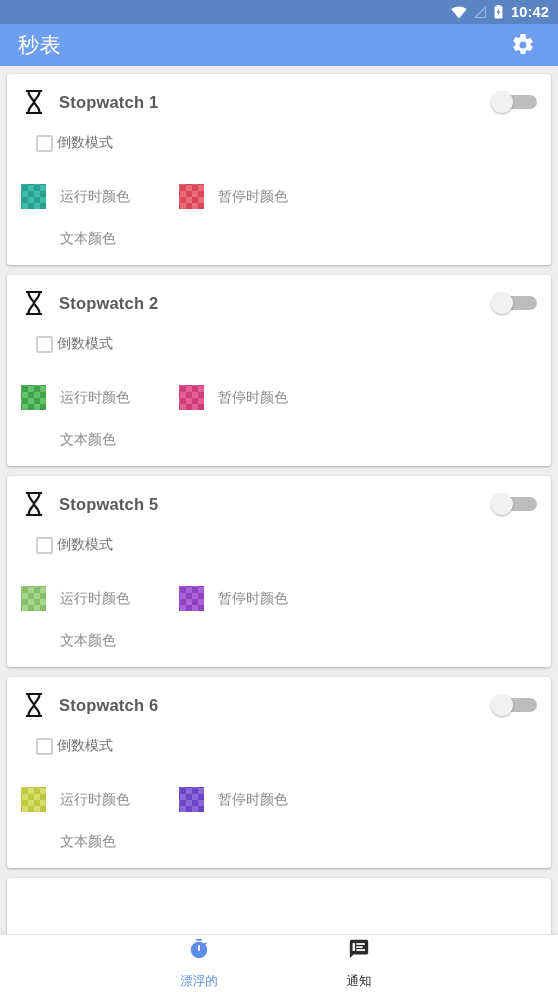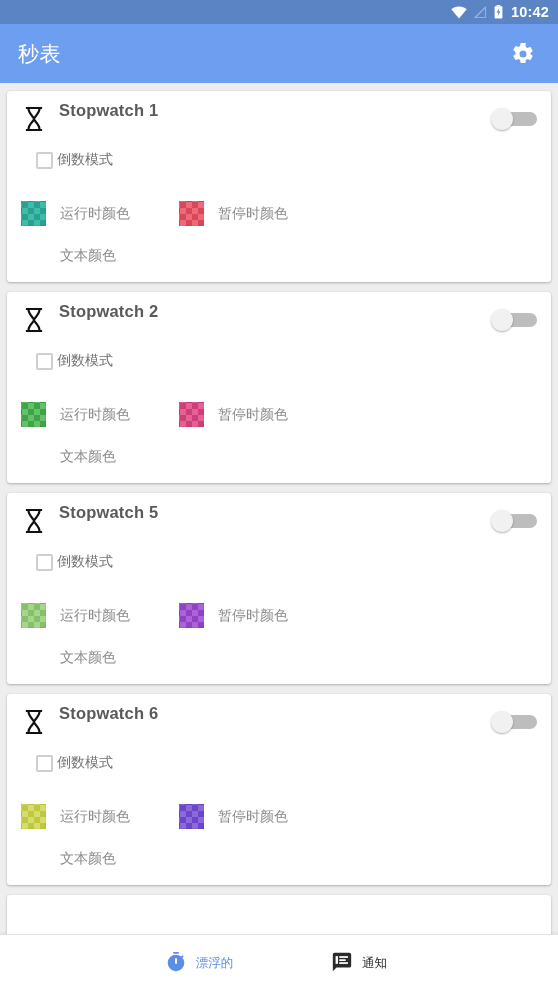--- a/index.html
+++ b/index.html
@@ -36,21 +36,21 @@
   .status-time {
     color: #ffffff;
     font-size: 14.5px;
     font-weight: bold;
     letter-spacing: 0.2px;
     margin-left: 1px;
   }
 
   
   .app-bar {
-    height: 59px;
+    height: 42px;
     background: #6e9ef0;
     display: flex;
     align-items: center;
     justify-content: space-between;
     padding: 0 18px 0 18px;
     flex: 0 0 auto;
   }
   .app-title {
     color: #ffffff;
     font-size: 21px;
@@ -74,20 +74,21 @@
     background: #ffffff;
     border-radius: 3px;
     box-shadow: 0 1px 2.5px rgba(0,0,0,0.26), 0 0 1px rgba(0,0,0,0.12);
     margin-bottom: 10px;
     padding: 10px 14px 14px 14px;
     position: relative;
   }
 
   .card-header {
     display: flex;
+    align-items: center;
     height: 36px;
     position: relative;
   }
   .hourglass-icon {
     width: 26px;
     display: flex; align-items: center; justify-content: center;
     flex: 0 0 auto;
   }
   .card-title {
     font-size: 16.5px;
@@ -182,21 +183,21 @@
     border-top: 1px solid #e3e3e3;
     display: flex;
     align-items: center;
     justify-content: center;
     flex: 0 0 auto;
     box-shadow: 0 -1px 3px rgba(0,0,0,0.07);
   }
   .nav-item {
     width: 160px;
     display: flex;
-    flex-direction: row;
+    flex-direction: column;
     align-items: center;
     justify-content: center;
     gap: 9px;
     cursor: pointer;
   }
   .nav-label { font-size: 12.5px; }
   .nav-item.active .nav-label { color: #5b8ce8; }
   .nav-item.inactive .nav-label { color: #2b2b2b; text-align: center; }
 </style>
 </head>

